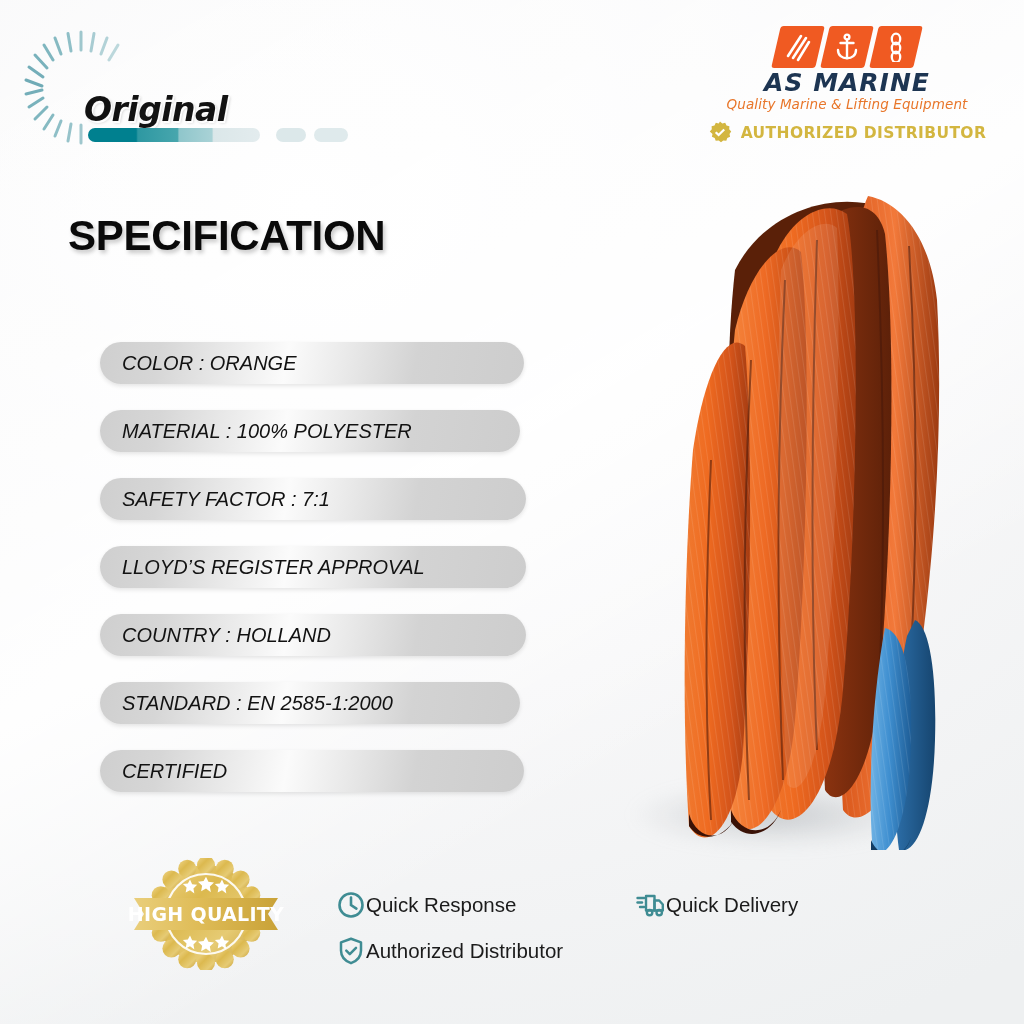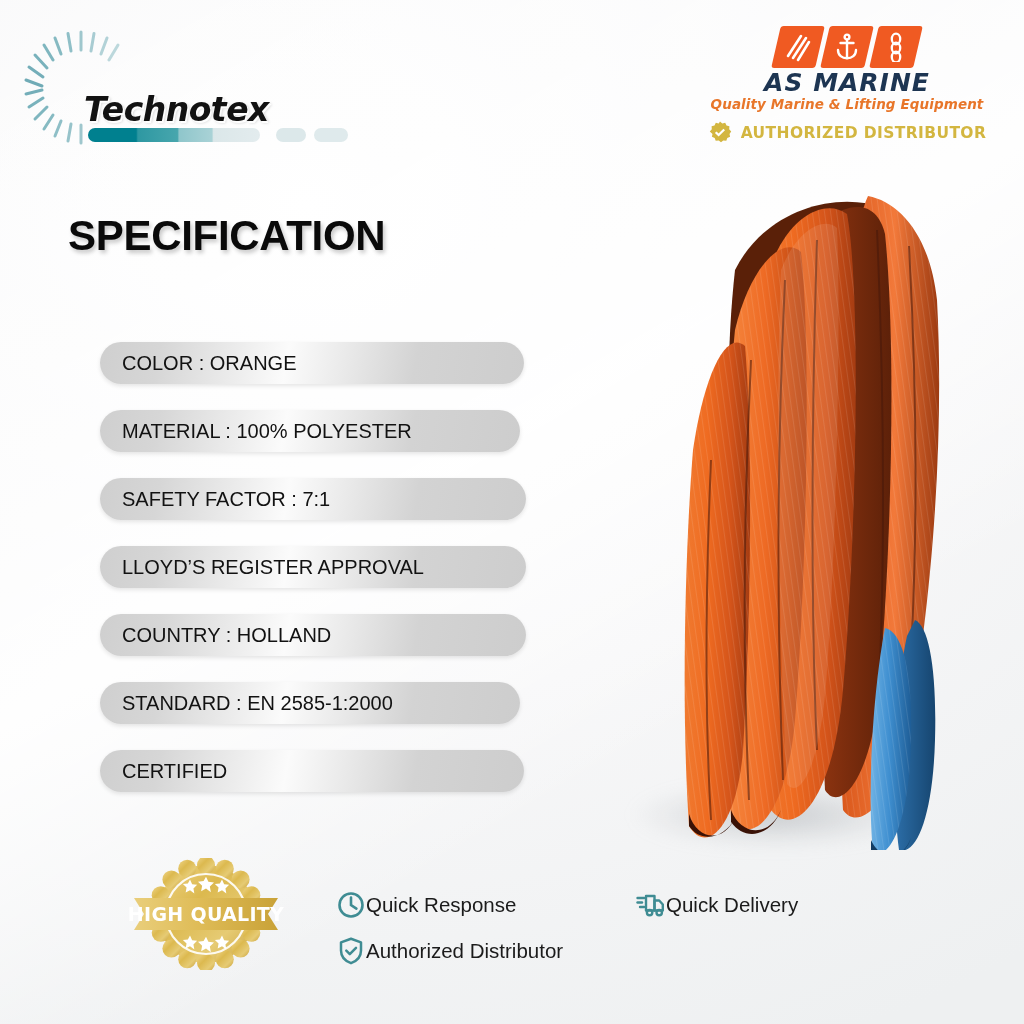--- a/index.html
+++ b/index.html
@@ -43,38 +43,38 @@
 
   
   #asmarine-logo{position:absolute;right:32px;top:26px;width:290px;height:130px;text-align:center;}
   .am-icons{display:flex;justify-content:center;gap:5px;height:42px;margin-bottom:2px;}
   .am-chip{width:44px;height:42px;background:#f05a22;transform:skewX(-13deg);
            border-radius:3px;position:relative;overflow:hidden;display:flex;align-items:center;justify-content:center;}
   .am-chip svg{transform:skewX(13deg);}
   .am-word{font-family:"DejaVu Sans", sans-serif;font-size:25px;font-weight:700;font-style:italic;
            color:#1d3552;letter-spacing:1px;line-height:1.0;
            text-shadow:1px 1px 0 rgba(255,255,255,.6);}
-  .am-tag{font-family:"DejaVu Sans", sans-serif;font-size:13.5px;font-weight:700;font-style:italic;
+  .am-tag{font-family:"DejaVu Sans", sans-serif;font-size:13.5px;font-weight:400;font-style:italic;
           color:#e8762a;letter-spacing:.1px;margin-top:1px;}
   .am-auth{display:flex;align-items:center;justify-content:center;gap:9px;margin-top:9px;}
   .am-auth-text{font-family:"DejaVu Sans", sans-serif;font-size:15.5px;font-weight:700;
                 color:#d3b640;letter-spacing:.4px;}
 
   
   #spec-heading{position:absolute;left:68px;top:212px;
         font-size:42px;font-weight:700;color:#0a0a0a;letter-spacing:-.3px;
         text-shadow:2px 3px 4px rgba(0,0,0,.22);}
 
   
   #spec-list{position:absolute;left:100px;top:342px;width:400px;}
   .pill{height:42px;border-radius:21px;display:flex;align-items:center;
         padding:0 22px;margin-bottom:26px;
         background:linear-gradient(100deg,#cfcfcf 0%,#d6d6d6 14%,#ededed 33%,#fbfbfb 44%,#e9e9e9 58%,#d3d3d3 74%,#cdcdcd 100%);
         box-shadow:0 2px 4px rgba(0,0,0,.10);
-        font-size:20px;color:#121212;white-space:nowrap;}
+        font-size:20px;color:#121212;white-space:nowrap;font-style:italic;}
   .pill.w1{width:380px;}
   .pill.w2{width:376px;}
   .pill.w3{width:382px;}
 
   
   #quality-badge{position:absolute;left:128px;top:858px;width:156px;height:112px;}
   #features{position:absolute;left:336px;top:882px;width:620px;
             display:grid;grid-template-columns:300px 320px;grid-auto-rows:46px;}
   .feat{display:flex;align-items:center;}
   .feat-label{font-size:20.5px;color:#1b1b1b;}
@@ -119,21 +119,21 @@
         <line x1="4" y1="52" x2="20" y2="58" stroke="#70abb6" stroke-width="3"></line>
         <line x1="4" y1="66" x2="20" y2="62" stroke="#74aeb9" stroke-width="3"></line>
         <line x1="7" y1="79" x2="21" y2="70" stroke="#79b2bc" stroke-width="3"></line>
         <line x1="13" y1="91" x2="25" y2="79" stroke="#7fb6bf" stroke-width="3"></line>
         <line x1="22" y1="101" x2="31" y2="87" stroke="#86bac2" stroke-width="3"></line>
         <line x1="33" y1="108" x2="39" y2="93" stroke="#8fbfc7" stroke-width="3"></line>
         <line x1="46" y1="113" x2="49" y2="96" stroke="#97c3ca" stroke-width="3"></line>
         <line x1="59" y1="115" x2="59" y2="97" stroke="#9fc7cd" stroke-width="3"></line>
       </g>
     </svg>
-    <div class="tt-name">Technotex</div>
+    <div class="tt-name">Original</div>
     <div class="bars">
       <div class="bar-main"></div>
       <div class="bar-sm1"></div>
       <div class="bar-sm2"></div>
     </div>
   </div>
 
   <div id="asmarine-logo">
     <div class="am-icons">
       <div class="am-chip">

